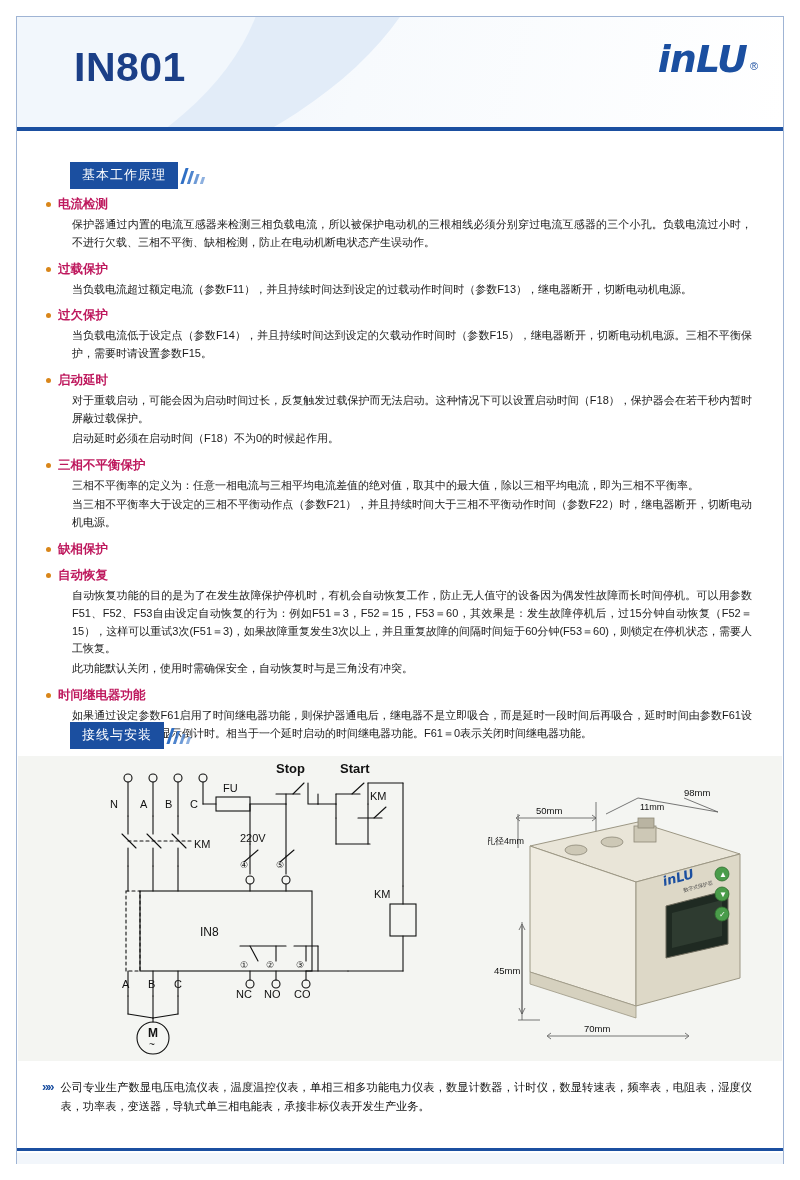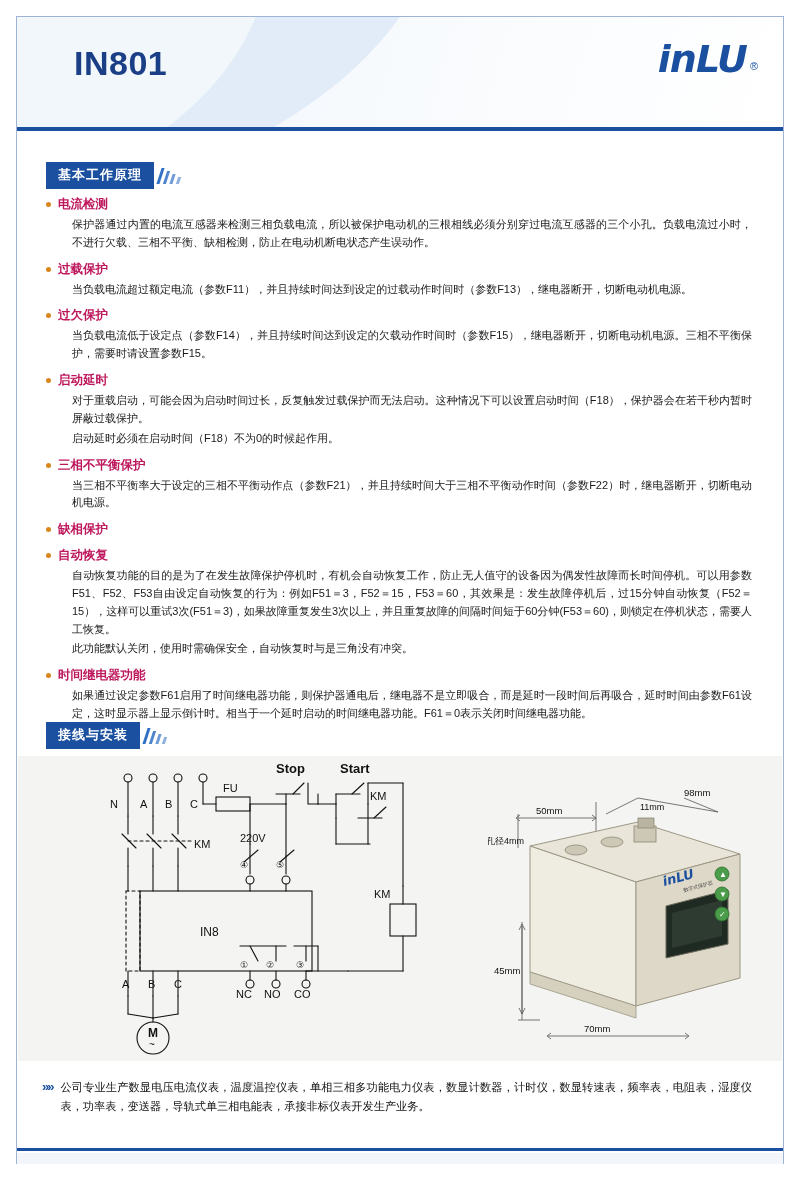--- a/index.html
+++ b/index.html
@@ -40,21 +40,21 @@
     position: absolute;
     left: -160px; top: -60px;
     width: 420px; height: 260px;
     background: #f2f7fc;
     border-radius: 0 0 100% 0;
     transform: rotate(-4deg);
   }
   .header-title {
     position: absolute;
     left: 74px; top: 44px;
-    font-size: 34px;
+    font-size: 41px;
     font-weight: bold;
     color: #1b3f87;
     letter-spacing: 0.5px;
     z-index: 3;
   }
   .brand {
     position: absolute;
     right: 42px; top: 40px;
     z-index: 3;
     display: flex;
@@ -85,23 +85,24 @@
   
   .sect {
     position: absolute;
     display: flex;
     align-items: center;
   }
   .sect-tab {
     background: #1b4fa0;
     color: #ffffff;
     font-size: 13px;
-    font-weight: bold;
+    font-weight: normal;
     padding: 4px 12px 5px 12px;
     letter-spacing: 1px;
+    margin-left: 24px;
   }
   .sect-lines {
     display: flex;
     margin-left: 5px;
     align-items: flex-end;
   }
   .sect-lines i {
     display: block;
     width: 3px;
     height: 16px;
@@ -247,20 +248,21 @@
     </div>
     <p class="para">对于重载启动，可能会因为启动时间过长，反复触发过载保护而无法启动。这种情况下可以设置启动时间（F18），保护器会在若干秒内暂时屏蔽过载保护。</p>
     <p class="para">启动延时必须在启动时间（F18）不为0的时候起作用。</p>
   </div>
 
   <div class="item">
     <div class="item-title">
       <span class="bullet"></span>
       <span>三相不平衡保护</span>
     </div>
+    <p class="para">三相不平衡率的定义为：任意一相电流与三相平均电流差值的绝对值，取其中的最大值，除以三相平均电流，即为三相不平衡率。</p>
     <p class="para">当三相不平衡率大于设定的三相不平衡动作点（参数F21），并且持续时间大于三相不平衡动作时间（参数F22）时，继电器断开，切断电动机电源。</p>
   </div>
 
   <div class="item">
     <div class="item-title">
       <span class="bullet"></span>
       <span>缺相保护</span>
     </div>
   </div>
 

